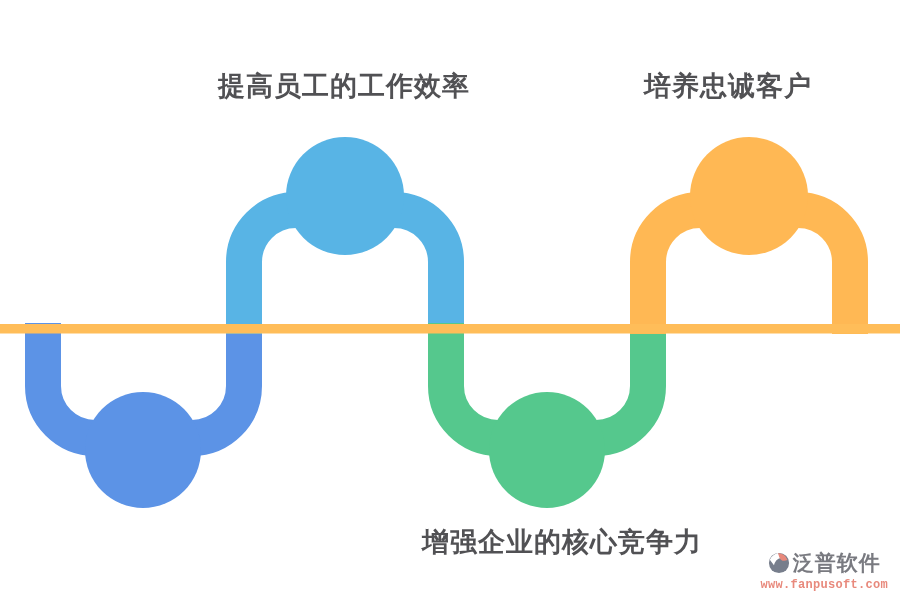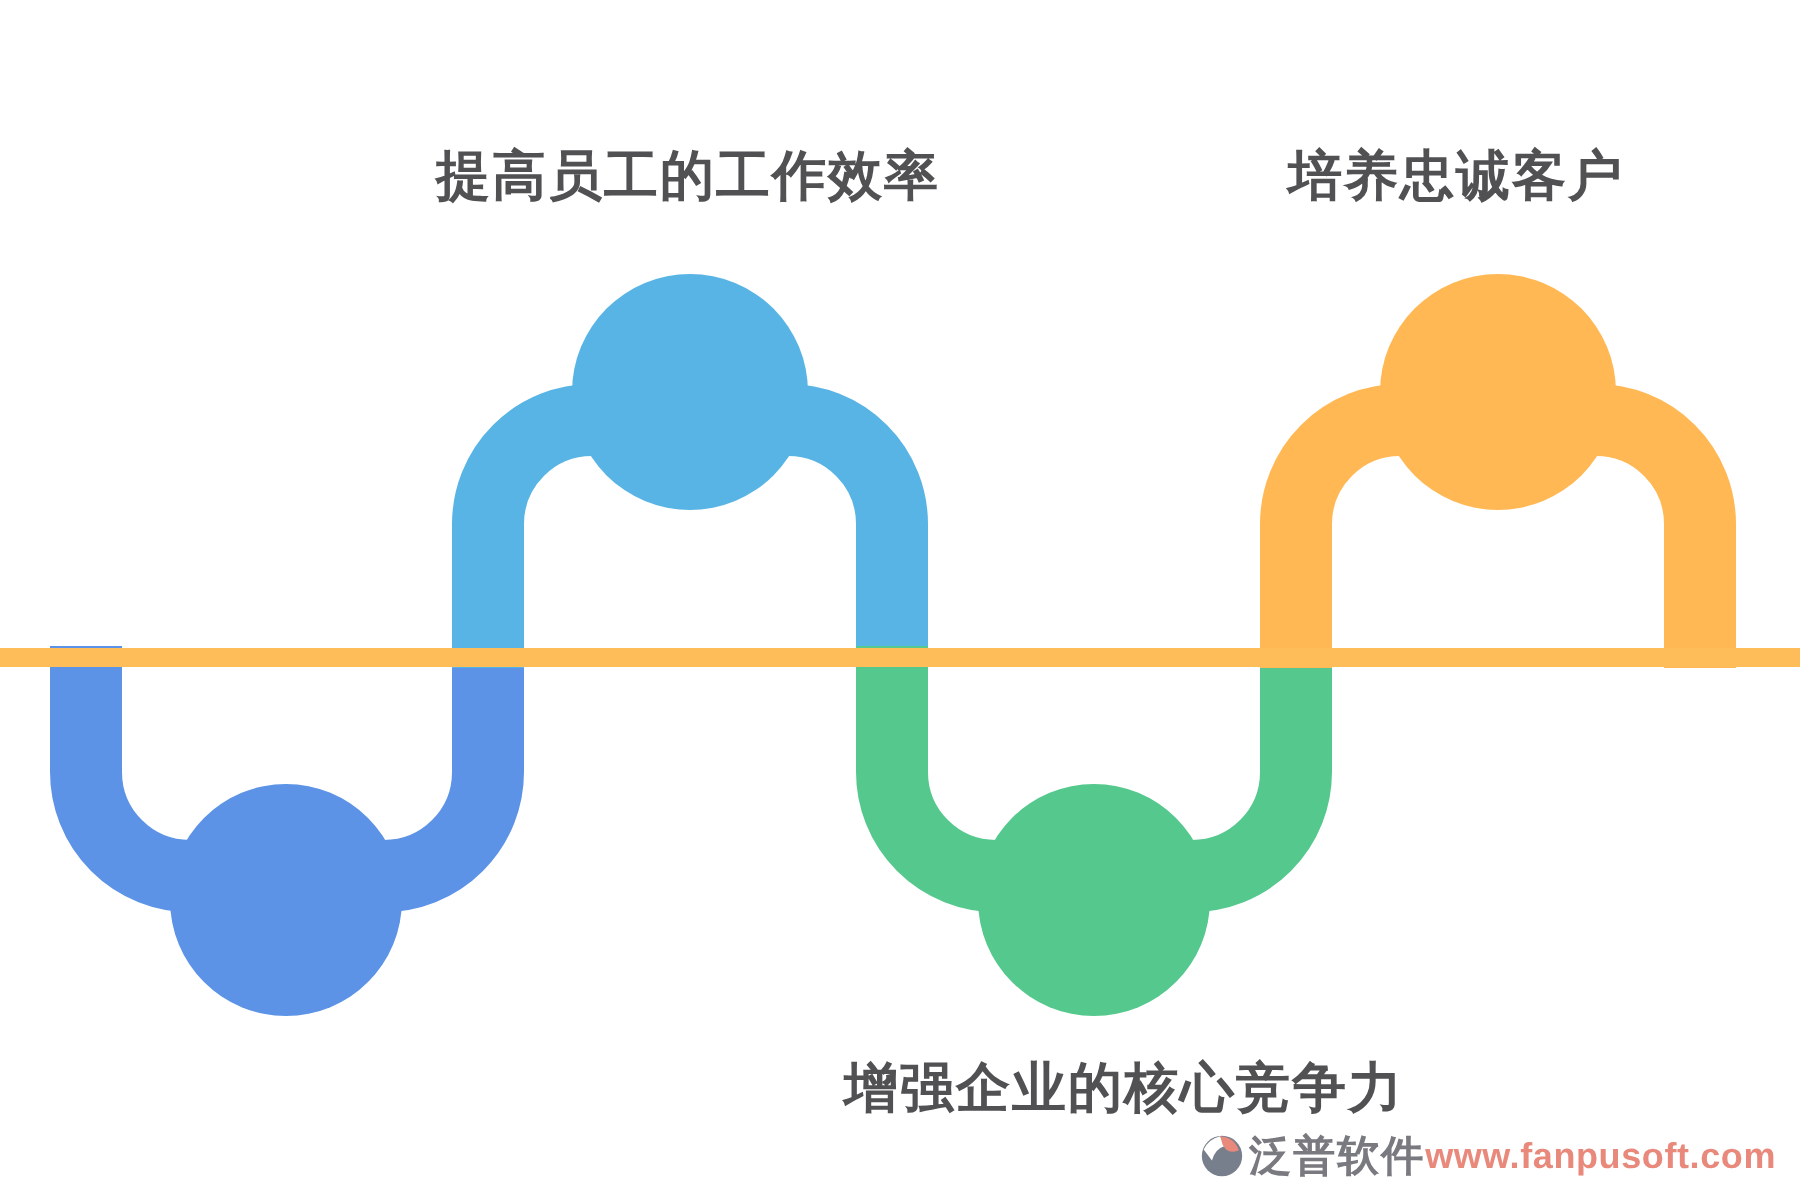--- a/index.html
+++ b/index.html
@@ -7,20 +7,21 @@
     padding: 0;
     background: #ffffff;
     font-family: "Liberation Sans", "DejaVu Sans", sans-serif;
   }
   .canvas {
     position: relative;
     width: 900px;
     height: 600px;
     background: #ffffff;
     overflow: hidden;
+    font-family: Liberation Mono, monospace;
   }
   .canvas svg.diagram {
     position: absolute;
     left: 0;
     top: 0;
   }
   .node-label {
     position: absolute;
     transform: translateX(-50%);
     white-space: nowrap;
@@ -28,36 +29,36 @@
     font-weight: bold;
     letter-spacing: 1px;
     color: #515154;
     line-height: 32px;
   }
   .watermark {
     position: absolute;
     right: 12px;
     bottom: 8px;
     display: flex;
-    flex-direction: row;
+    flex-direction: column;
     align-items: center;
   }
   .wm-row {
     display: flex;
     align-items: center;
     gap: 3px;
   }
   .wm-brand {
     font-size: 21px;
     font-weight: bold;
     color: #797a80;
     letter-spacing: 1px;
   }
   .wm-url {
-    font-size: 18px;
+    font-size: 12px;
     font-weight: bold;
     color: #e8897c;
     letter-spacing: 0.3px;
     margin-top: 1px;
   }
 </style>
 </head>
 <body>
 
 <div class="canvas">

